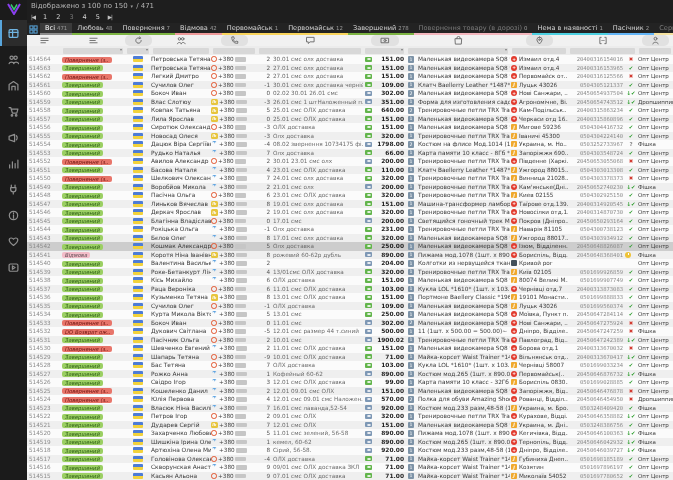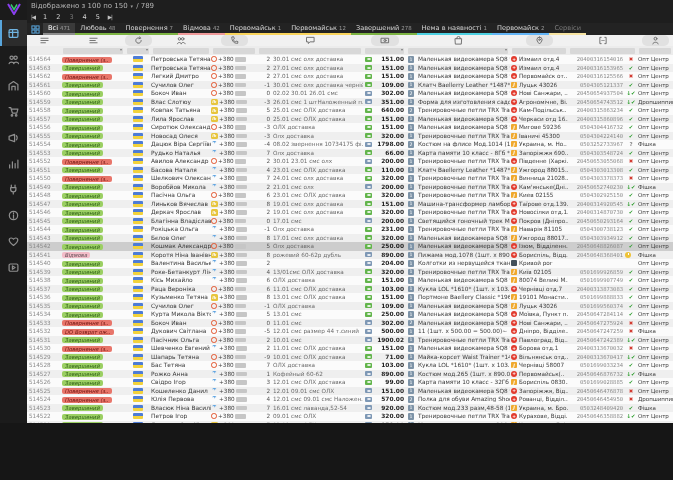--- a/index.html
+++ b/index.html
@@ -1,17 +1,17 @@
 <!DOCTYPE html>
 <html><head>
 <meta charset="utf-8">
 <style>
 html,body{margin:0;padding:0}
 body{width:673px;height:480px;overflow:hidden;background:#161616;font-family:"DejaVu Sans",sans-serif}
-.app{display:flex;width:673px;height:423px}
+.app{display:flex;width:673px;height:480px}
 
 .sidebar{width:27px;background:#1b1b1b;flex-shrink:0;display:flex;flex-direction:column;align-items:center}
 .logo{margin:2px 0 4px;height:14px;display:flex;align-items:center}
 .sb{width:27px;height:26px;display:flex;align-items:center;justify-content:center;cursor:pointer}
 .sb svg{stroke:#8f8f8f;fill:none;stroke-width:1.1;stroke-linecap:round;stroke-linejoin:round}
 .sb.on{background:#2c2c2c;box-shadow:inset 2px 0 0 #58a6dd}
 .sb.on svg{stroke:#6fb3e0}
 
 .main{flex:1;display:flex;flex-direction:column;min-width:0}
 .tb1{height:11px;background:#1e1e1e;display:flex;align-items:center;gap:3px;padding-left:4px;color:#b5b5b5;font-size:7px;white-space:nowrap}
@@ -147,21 +147,21 @@
           <rect x="1" y="1.8" width="8" height="6.6" rx="1.2"></rect>
           <path d="M4 3.6l2.4 1.5L4 6.6z"></path>
         </svg>
       </div>
   </aside>
 
   <main class="main">
     <div class="tb1">
       <span>Відображено з 100 по 150</span>
       <span class="caret">▾</span>
-      <span>/ 789</span>
+      <span>/ 471</span>
     </div>
     <div class="tb2">
       <span class="pgbtn">|◀</span>
       <span style="display:flex;gap:9px">
           <span class="pg">1</span>
           <span class="pg">2</span>
           <span class="pg cur">3</span>
           <span class="pg">4</span>
           <span class="pg">5</span>
         </span>
@@ -198,26 +198,30 @@
             <span class="cnt">1</span>
           </div>
           <div class="tab" style="border-bottom-color: rgb(249, 212, 92);">
             <span>Первомайськ</span>
             <span class="cnt">12</span>
           </div>
           <div class="tab" style="border-bottom-color: rgb(124, 179, 66);">
             <span>Завершений</span>
             <span class="cnt">278</span>
           </div>
+          <div class="tab dim" style="border-bottom-color: rgb(243, 182, 189);">
+            <span>Повернення товару (в дорозі)</span>
+            <span class="cnt">0</span>
+          </div>
           <div class="tab" style="border-bottom-color: rgb(77, 208, 225);">
             <span>Нема в наявності</span>
             <span class="cnt">1</span>
           </div>
           <div class="tab" style="border-bottom-color: rgb(100, 181, 246);">
-            <span>Первомайск</span>
+            <span>Пасічник</span>
             <span class="cnt">2</span>
           </div>
           <div class="tab dim" style="border-bottom-color: rgb(246, 227, 161);">
             <span>Сервіси</span>
           </div>
         </span>
     </div>
 
     <div class="thead">
       <span class="th">

